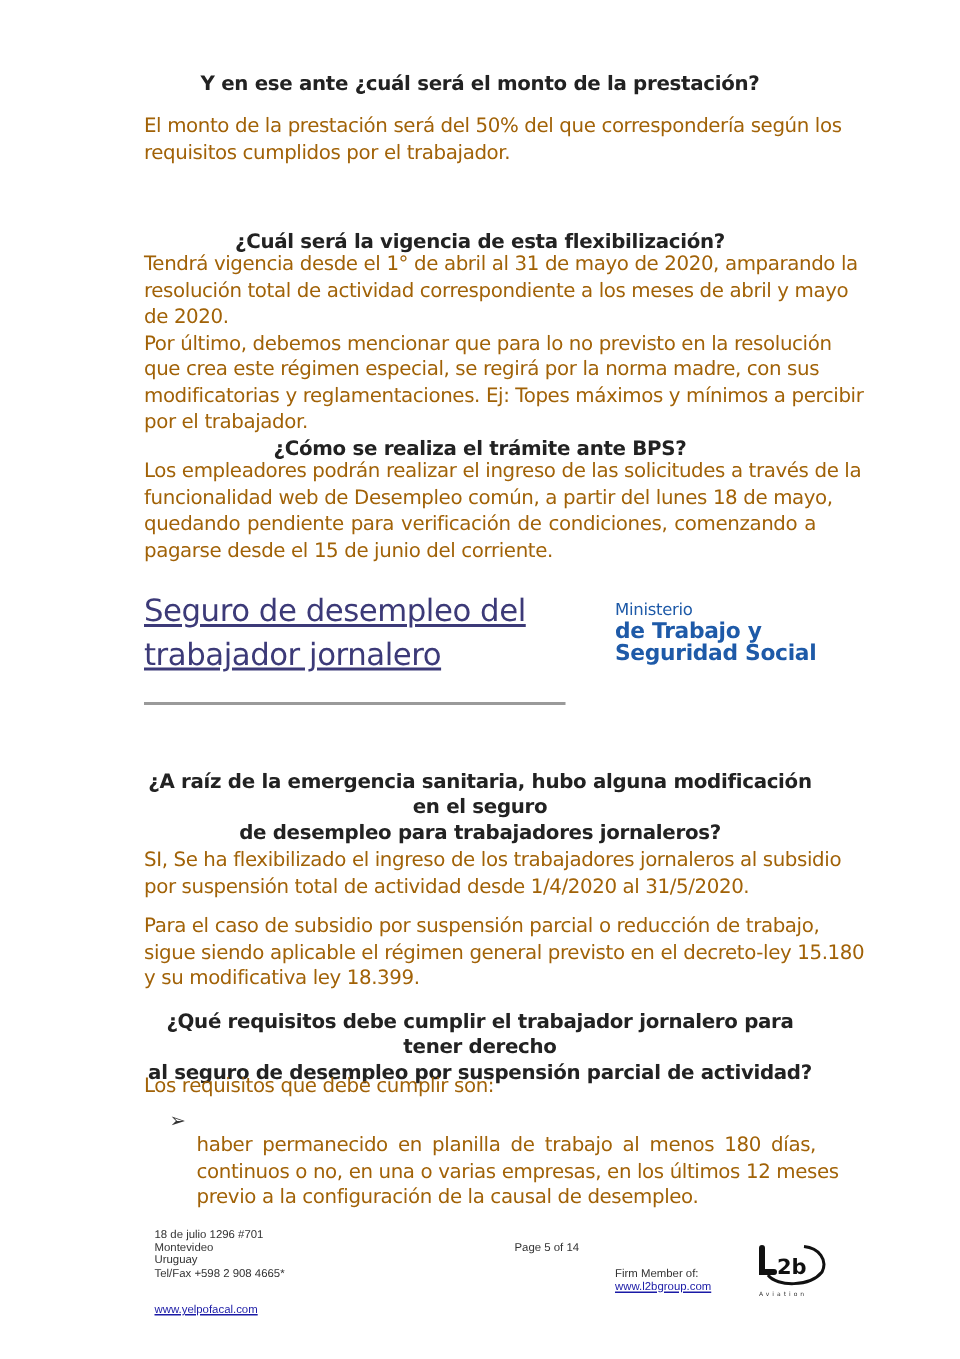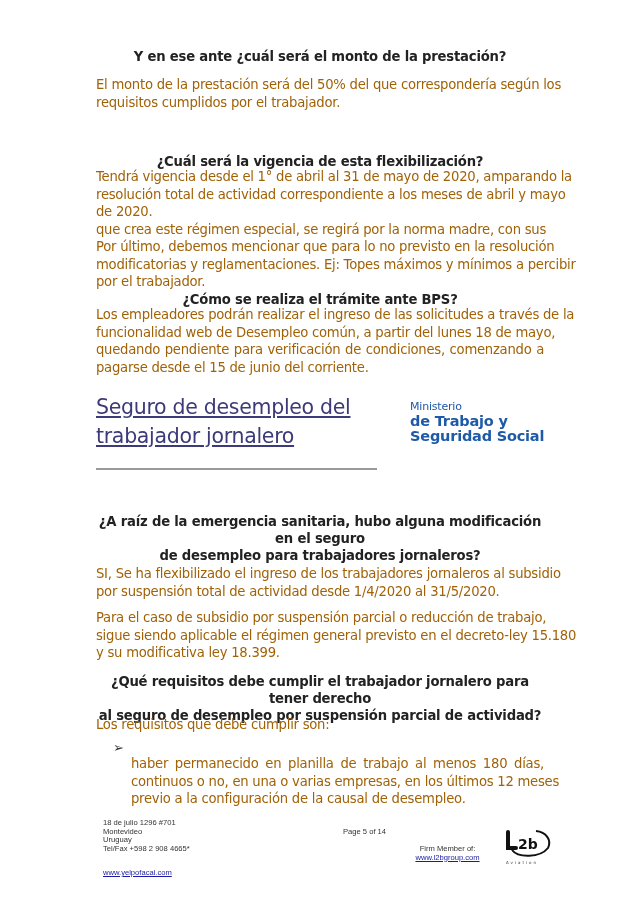--- a/index.html
+++ b/index.html
@@ -33,22 +33,22 @@
   <div class="p" style="top:76px;">
     <span class="ln">El monto de la prestación será del 50% del que correspondería según los</span>
     <span class="ln last">requisitos cumplidos por el trabajador.</span>
   </div>
 
   <div class="h-q" style="top:153px;">¿Cuál será la vigencia de esta flexibilización?</div>
   <div class="p" style="top:168px;">
     <span class="ln">Tendrá vigencia desde el 1° de abril al 31 de mayo de 2020, amparando la</span>
     <span class="ln">resolución total de actividad correspondiente a los meses de abril y mayo</span>
     <span class="ln last">de 2020.</span>
+    <span class="ln">Por último, debemos mencionar que para lo no previsto en la resolución</span>
     <span class="ln">que crea este régimen especial, se regirá por la norma madre, con sus</span>
-    <span class="ln">Por último, debemos mencionar que para lo no previsto en la resolución</span>
     <span class="ln">modificatorias y reglamentaciones. Ej: Topes máximos y mínimos a percibir</span>
     <span class="ln last">por el trabajador.</span>
   </div>
 
   <div class="h-q" style="top:291px;">¿Cómo se realiza el trámite ante BPS?</div>
   <div class="p" style="top:306px;">
     <span class="ln">Los empleadores podrán realizar el ingreso de las solicitudes a través de la</span>
     <span class="ln">funcionalidad web de Desempleo común, a partir del lunes 18 de mayo,</span>
     <span class="ln">quedando pendiente para verificación de condiciones, comenzando a</span>
     <span class="ln last">pagarse desde el 15 de junio del corriente.</span>
@@ -97,21 +97,21 @@
   <div class="footer" style="left:103px; top:819px;">
     <div>18 de julio 1296 #701</div>
     <div>Montevideo</div>
     <div>Uruguay</div>
     <div>Tel/Fax +598 2 908 4665*</div>
   </div>
   <div class="footer" style="left:103px; top:869px;">
     <a>www.yelpofacal.com</a>
   </div>
   <div class="footer" style="left:298px; top:828px;margin-left:45px;">Page 5 of 14</div>
-  <div class="footer" style="left:410px; top:845px; width:75px; text-align:center;">
+  <div class="footer" style="left:410px; top:845px; width:75px; text-align:left;">
     <div>Firm Member of:</div>
     <a>www.l2bgroup.com</a>
   </div>
 
   <svg class="l2b-logo" viewBox="0 0 56 40">
     <path d="M8 6 L8 22 L16 22" stroke="#111" stroke-width="4" fill="none" stroke-linecap="round"></path>
     <path d="M12 24 C 18 32, 40 32, 48 22 C 52 14, 46 6, 36 5" stroke="#111" stroke-width="2" fill="none"></path>
     <text x="18" y="23" font-family="DejaVu Sans, sans-serif" font-weight="bold" font-size="14" fill="#111">2b</text>
     <text x="6" y="38" font-family="DejaVu Sans, sans-serif" font-size="4" letter-spacing="2" fill="#333">Aviation</text>
   </svg>

